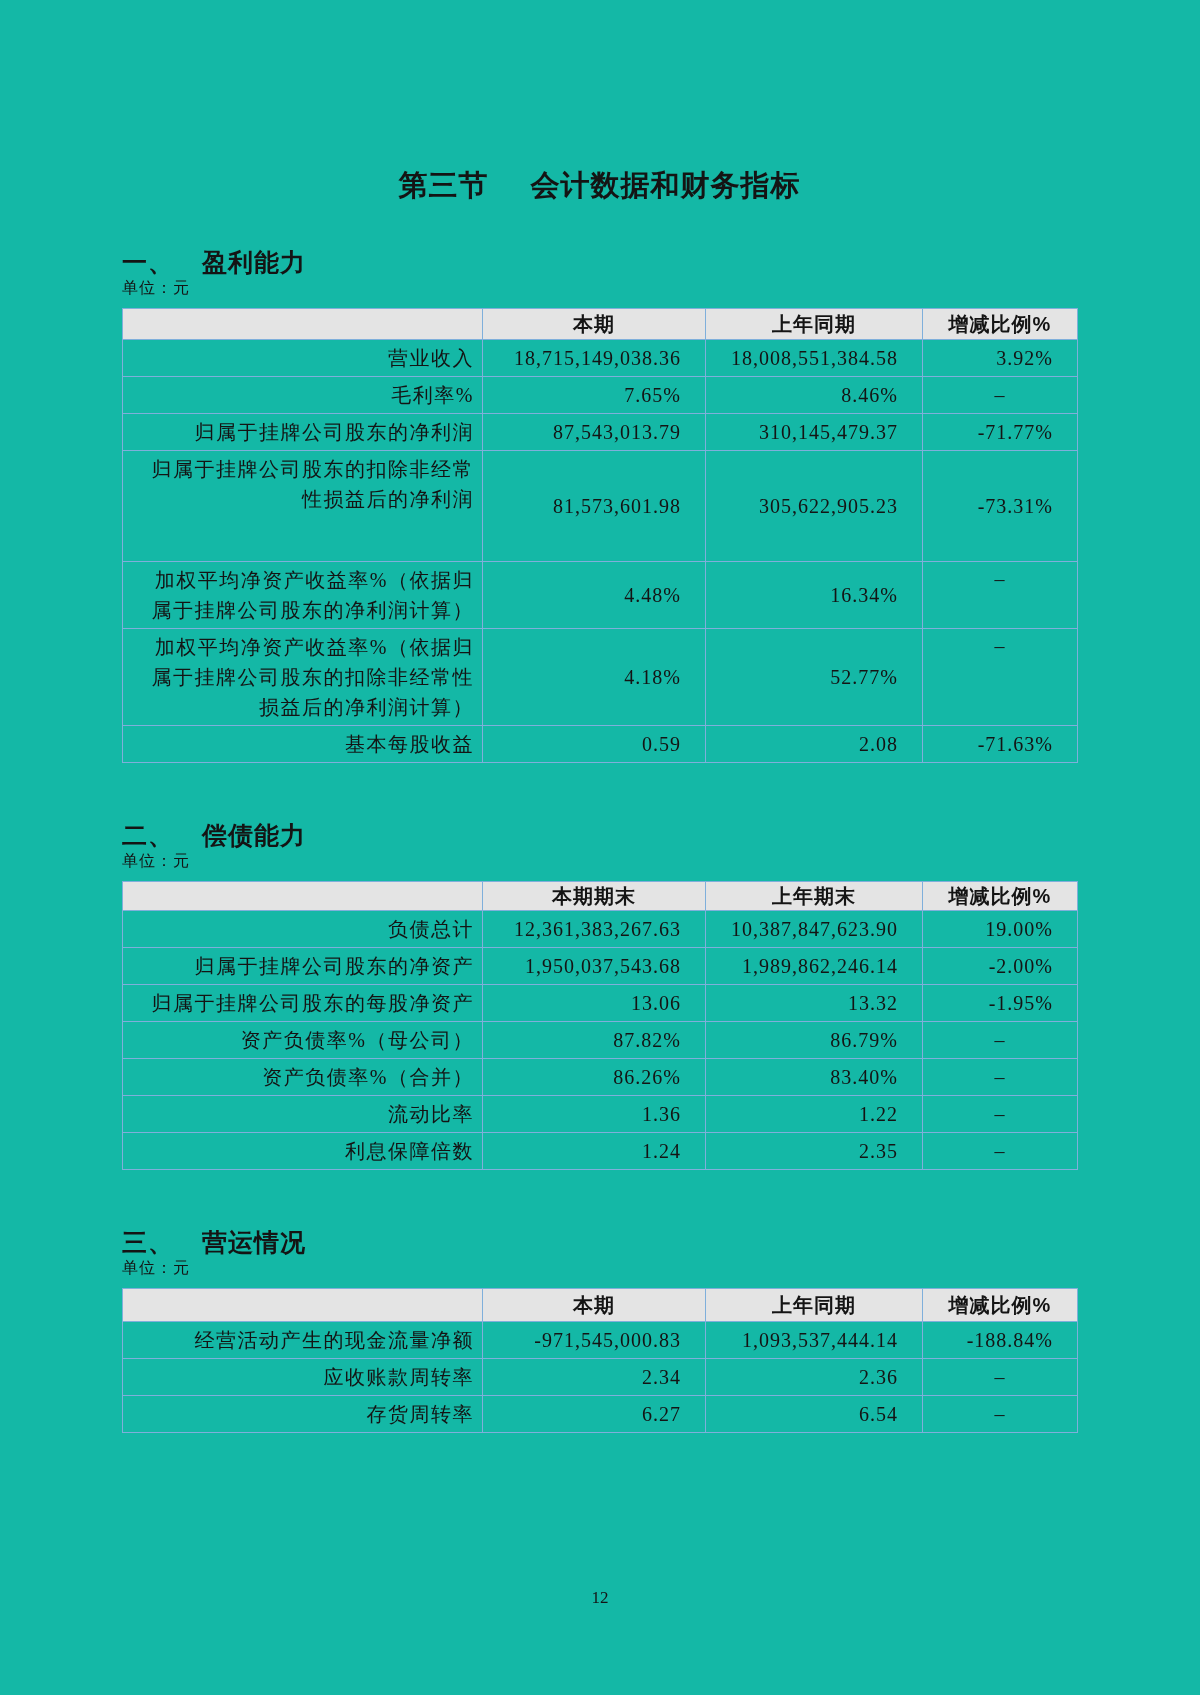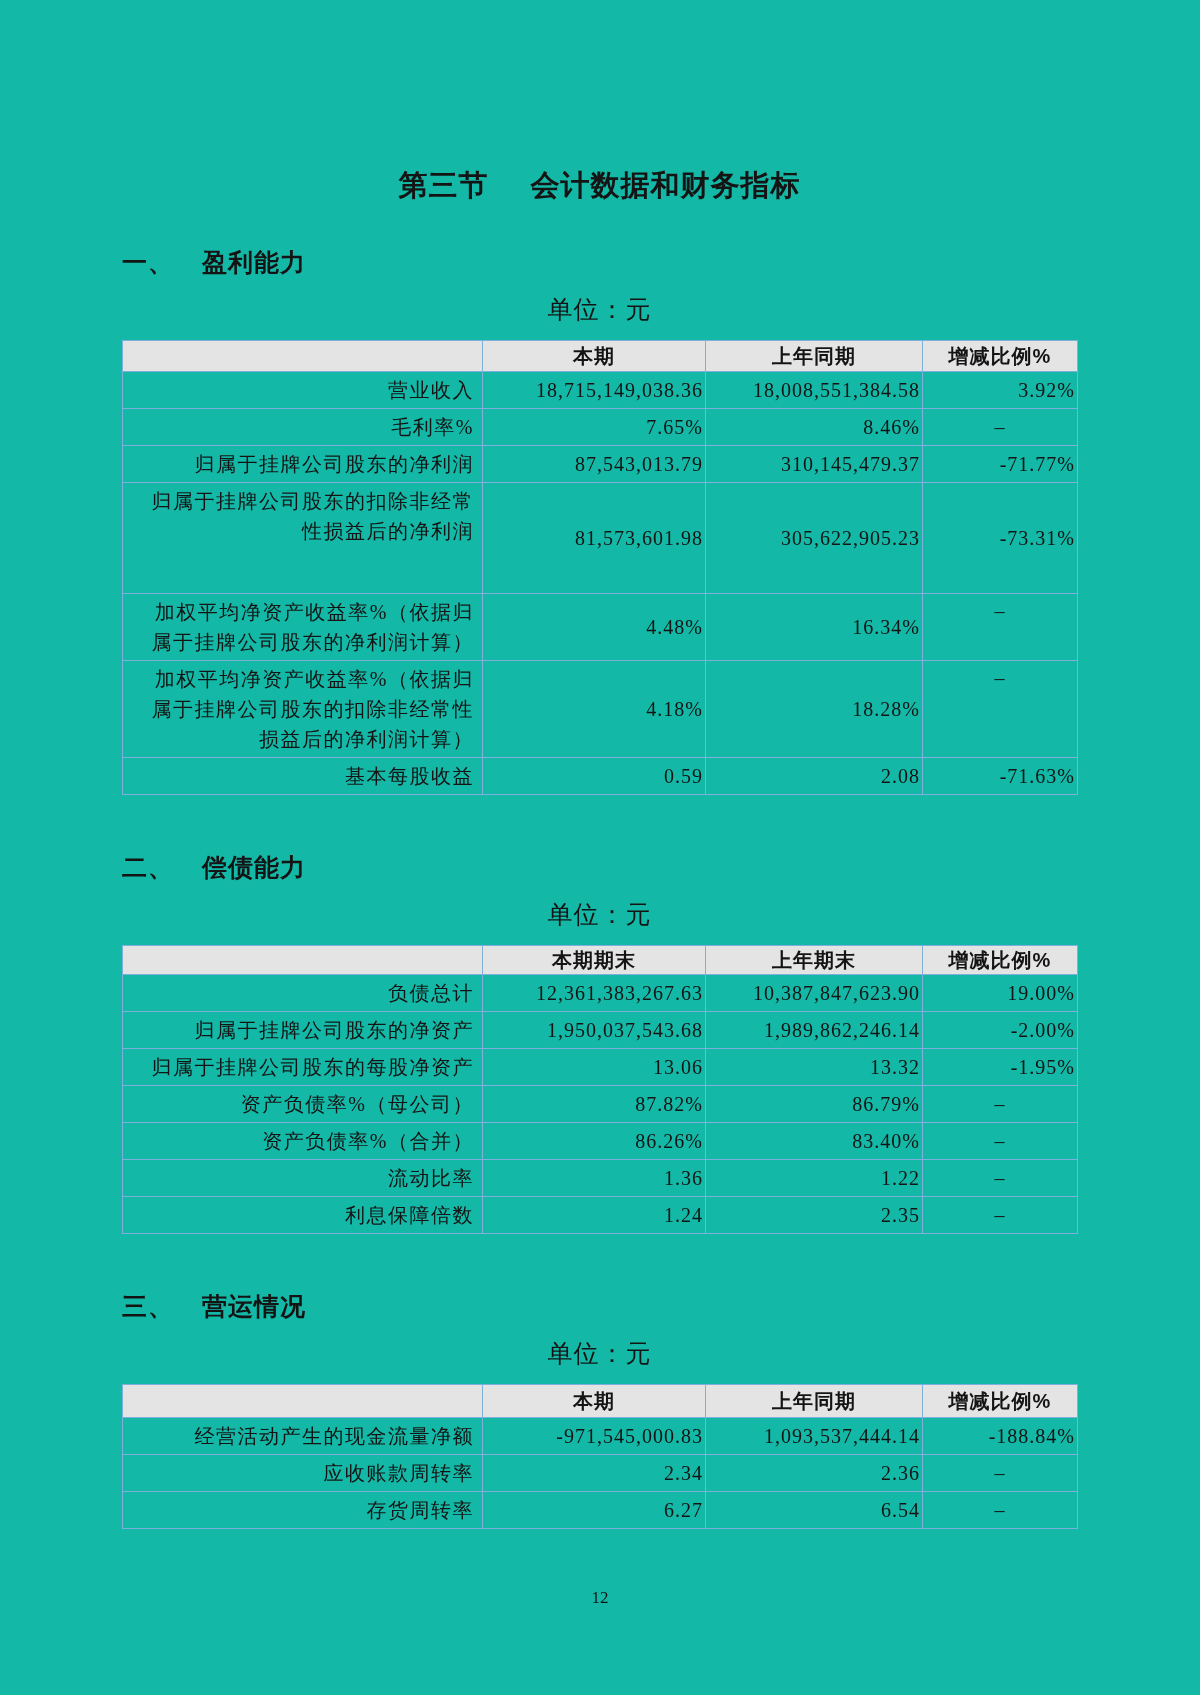--- a/index.html
+++ b/index.html
@@ -22,47 +22,47 @@
   .report-section { margin-top:58px; }
   .report-section.first { margin-top:46px; }
   .section-heading {
     display:flex; margin:0;
     font-family:"Liberation Sans","DejaVu Sans",sans-serif;
     font-weight:bold; font-size:25px; line-height:28px;
     letter-spacing:1px;
   }
   .section-heading .idx { width:80px; flex:0 0 80px; }
   .unit-row {
-    margin-top:22px; text-align:center;
-    font-size:25px; line-height:23px; letter-spacing:1px;
+    text-align:left;
+    font-size:16px; line-height:23px; letter-spacing:1px;
   }
   table.fin-table {
     border-collapse:collapse; table-layout:fixed;
-    width:955px; margin-top:19px;
+    width:955px; margin-top:9px;
   }
   .fin-table col.w1 { width:360px; }
   .fin-table col.w2 { width:223px; }
   .fin-table col.w3 { width:217px; }
   .fin-table col.w4 { width:155px; }
   .fin-table th, .fin-table td {
     border:1.5px solid #7fafdb;
     font-size:20px; padding:0; vertical-align:middle; overflow:hidden;
   }
   .fin-table thead tr { height:31px; }
   .fin-table thead th {
     background:#e4e4e4;
     font-family:"Liberation Sans","DejaVu Sans",sans-serif;
     font-weight:bold; text-align:center; letter-spacing:1px;
   }
   td.c-label {
     text-align:right; padding:3px 8px 3px 12px;
     line-height:30px; letter-spacing:1.5px;
   }
   td.c-current, td.c-prior, td.c-change {
-    text-align:right; padding-right:2px; letter-spacing:1px;
+    text-align:right; padding-right:24px; letter-spacing:1px;
   }
   td.dash { text-align:center; padding-right:0; }
   
   .t1 tbody tr { height:32px; }
   .t1 tbody tr:nth-child(3) { height:34px; }
   .t1 tbody tr:nth-child(4) { height:111px; }
   .t1 tbody tr:nth-child(4) td.c-label { vertical-align:top; }
   .t1 tbody tr:nth-child(5) { height:65px; }
   .t1 tbody tr:nth-child(6) { height:95px; }
   .t1 tbody tr:nth-child(5) td.c-change,
@@ -135,21 +135,21 @@
           </tr>
           <tr>
             <td class="c-label">加权平均净资产收益率%（依据归属于挂牌公司股东的净利润计算）</td>
             <td class="c-current">4.48%</td>
             <td class="c-prior">16.34%</td>
             <td class="c-change dash">–</td>
           </tr>
           <tr>
             <td class="c-label">加权平均净资产收益率%（依据归属于挂牌公司股东的扣除非经常性损益后的净利润计算）</td>
             <td class="c-current">4.18%</td>
-            <td class="c-prior">18.28%</td>
+            <td class="c-prior">52.77%</td>
             <td class="c-change dash">–</td>
           </tr>
           <tr>
             <td class="c-label">基本每股收益</td>
             <td class="c-current">0.59</td>
             <td class="c-prior">2.08</td>
             <td class="c-change">-71.63%</td>
           </tr>
         </tbody>
     </table>

